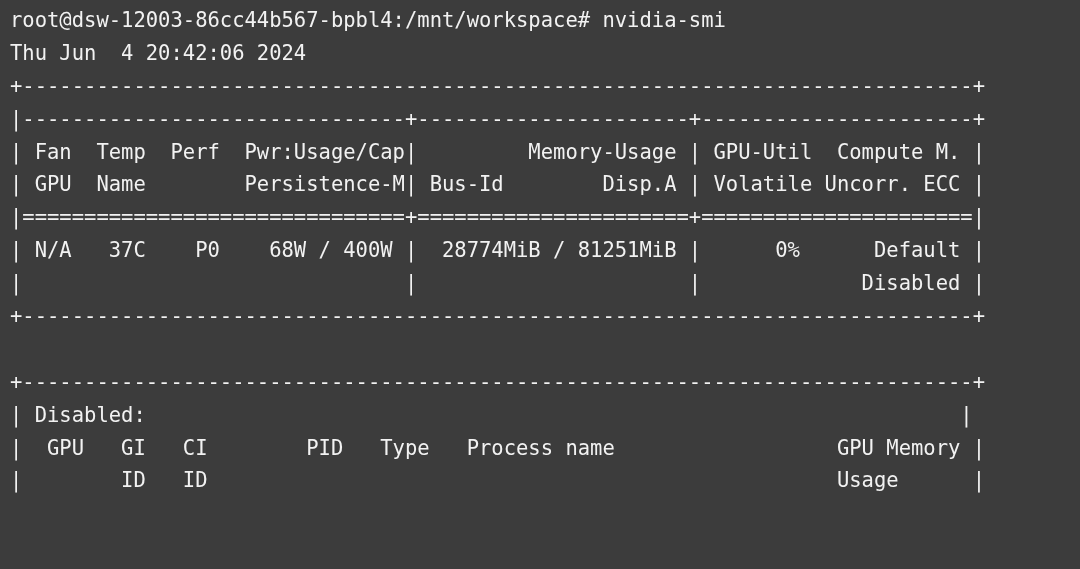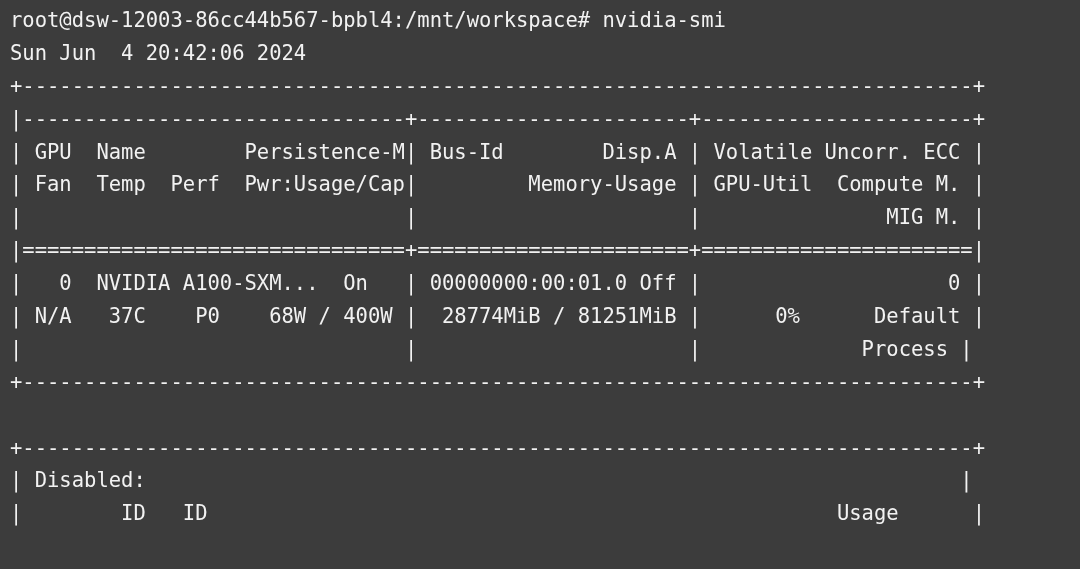--- a/index.html
+++ b/index.html
@@ -37,29 +37,28 @@
   .blank {
     white-space: pre;
     height: 32.9px;
   }
 </style>
 </head>
 <body>
 
 <div id="terminal">
   <div class="line">root@dsw-12003-86cc44b567-bpbl4:/mnt/workspace# nvidia-smi</div>
-  <div class="line">Sun Jun  4 20:42:06 2024</div>
+  <div class="line">Thu Jun  4 20:42:06 2024</div>
   <div class="line">+-----------------------------------------------------------------------------+</div>
   <div class="line">|-------------------------------+----------------------+----------------------+</div>
+  <div class="line">| Fan  Temp  Perf  Pwr:Usage/Cap|         Memory-Usage | GPU-Util  Compute M. |</div>
   <div class="line">| GPU  Name        Persistence-M| Bus-Id        Disp.A | Volatile Uncorr. ECC |</div>
-  <div class="line">| Fan  Temp  Perf  Pwr:Usage/Cap|         Memory-Usage | GPU-Util  Compute M. |</div>
-  <div class="line">|                               |                      |               MIG M. |</div>
   <div class="line">|===============================+======================+======================|</div>
-  <div class="line">|   0  NVIDIA A100-SXM...  On   | 00000000:00:01.0 Off |                    0 |</div>
   <div class="line">| N/A   37C    P0    68W / 400W |  28774MiB / 81251MiB |      0%      Default |</div>
-  <div class="line">|                               |                      |             Process |</div>
+  <div class="line">|                               |                      |             Disabled |</div>
   <div class="line">+-----------------------------------------------------------------------------+</div>
   <div class="blank"></div>
   <div class="line">+-----------------------------------------------------------------------------+</div>
   <div class="line">| Disabled:                                                                  |</div>
+  <div class="line">|  GPU   GI   CI        PID   Type   Process name                  GPU Memory |</div>
   <div class="line">|        ID   ID                                                   Usage      |</div>
 
 </div>
 
 </body></html>

